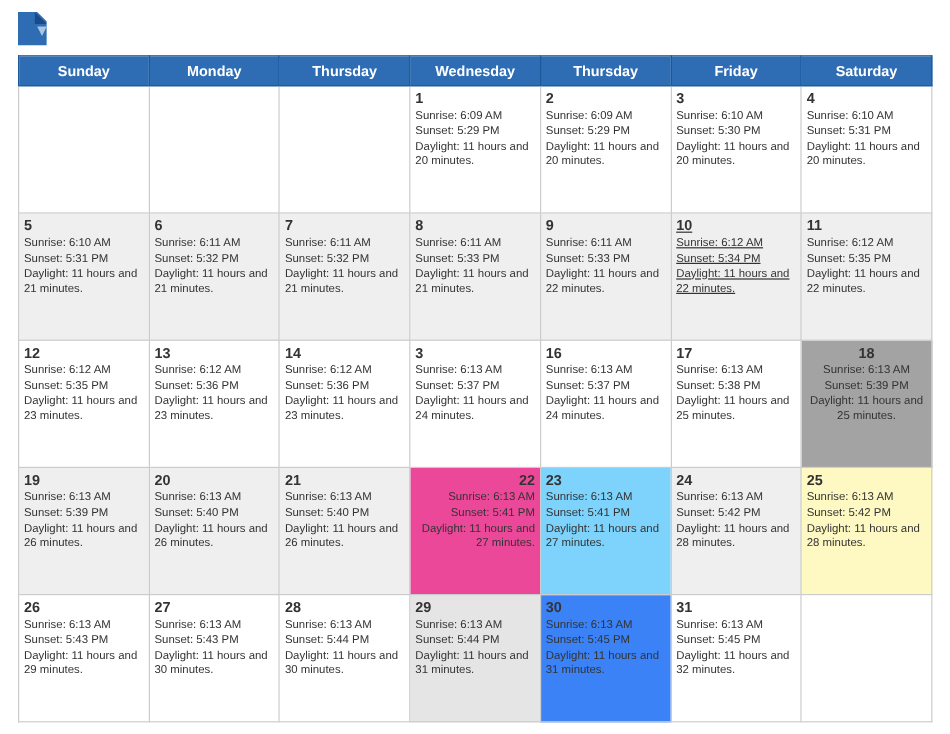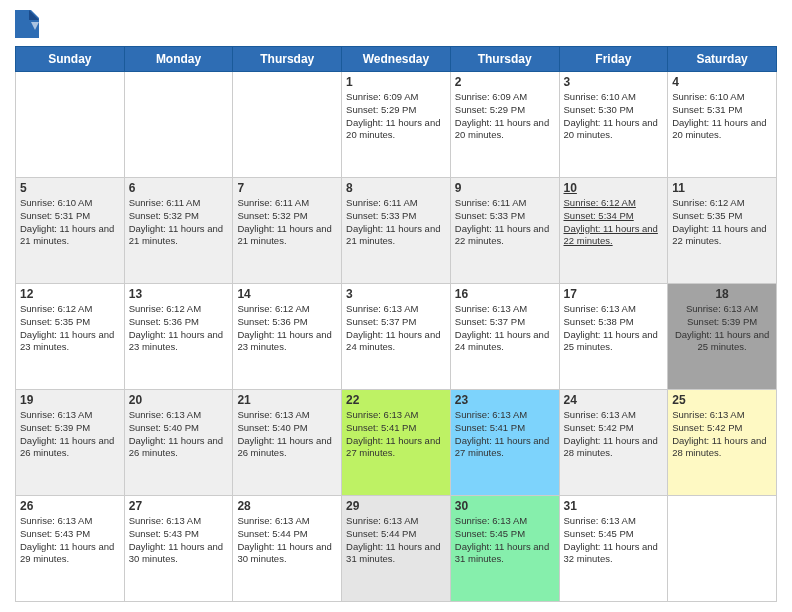--- a/index.html
+++ b/index.html
@@ -267,21 +267,21 @@
             <div class="day-info">Sunrise: 6:13 AM
 Sunset: 5:40 PM
 Daylight: 11 hours and 26 minutes.</div>
           </td>
           <td style="background-color: rgb(239, 239, 239);">
             <span class="day-number">21</span>
             <div class="day-info">Sunrise: 6:13 AM
 Sunset: 5:40 PM
 Daylight: 11 hours and 26 minutes.</div>
           </td>
-          <td style="background-color: #bef264;">
+          <td style="background-color: #ec4899; text-align: right;">
             <span class="day-number">22</span>
             <div class="day-info">Sunrise: 6:13 AM
 Sunset: 5:41 PM
 Daylight: 11 hours and 27 minutes.</div>
           </td>
           <td style="background-color: #7dd3fc;">
             <span class="day-number">23</span>
             <div class="day-info">Sunrise: 6:13 AM
 Sunset: 5:41 PM
 Daylight: 11 hours and 27 minutes.</div>
@@ -317,21 +317,21 @@
             <div class="day-info">Sunrise: 6:13 AM
 Sunset: 5:44 PM
 Daylight: 11 hours and 30 minutes.</div>
           </td>
           <td style="background-color: #e5e5e5;">
             <span class="day-number">29</span>
             <div class="day-info">Sunrise: 6:13 AM
 Sunset: 5:44 PM
 Daylight: 11 hours and 31 minutes.</div>
           </td>
-          <td style="background-color: #86efac;">
+          <td style="background-color: #3b82f6;">
             <span class="day-number">30</span>
             <div class="day-info">Sunrise: 6:13 AM
 Sunset: 5:45 PM
 Daylight: 11 hours and 31 minutes.</div>
           </td>
           <td style="background-color: rgb(255, 255, 255);">
             <span class="day-number">31</span>
             <div class="day-info">Sunrise: 6:13 AM
 Sunset: 5:45 PM
 Daylight: 11 hours and 32 minutes.</div>

